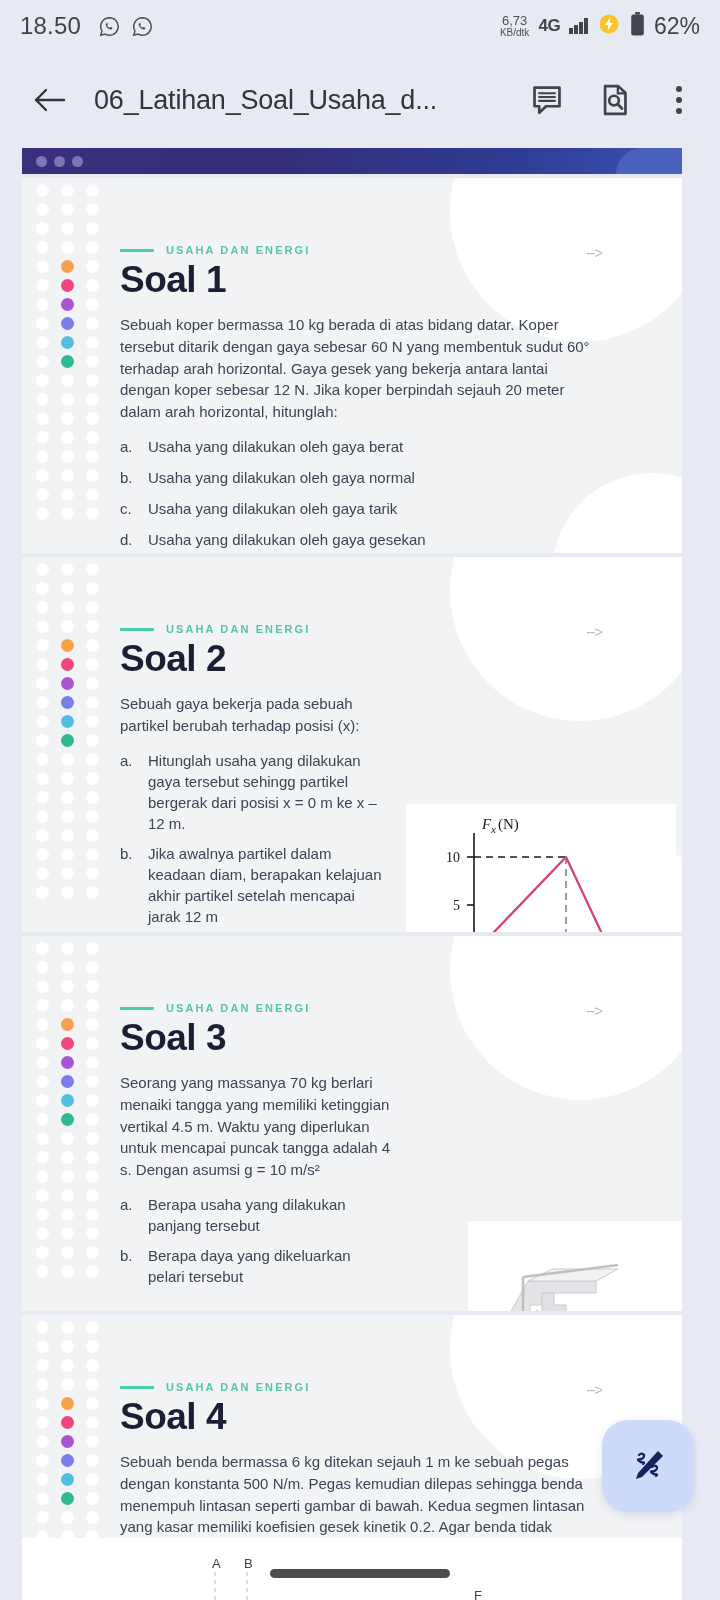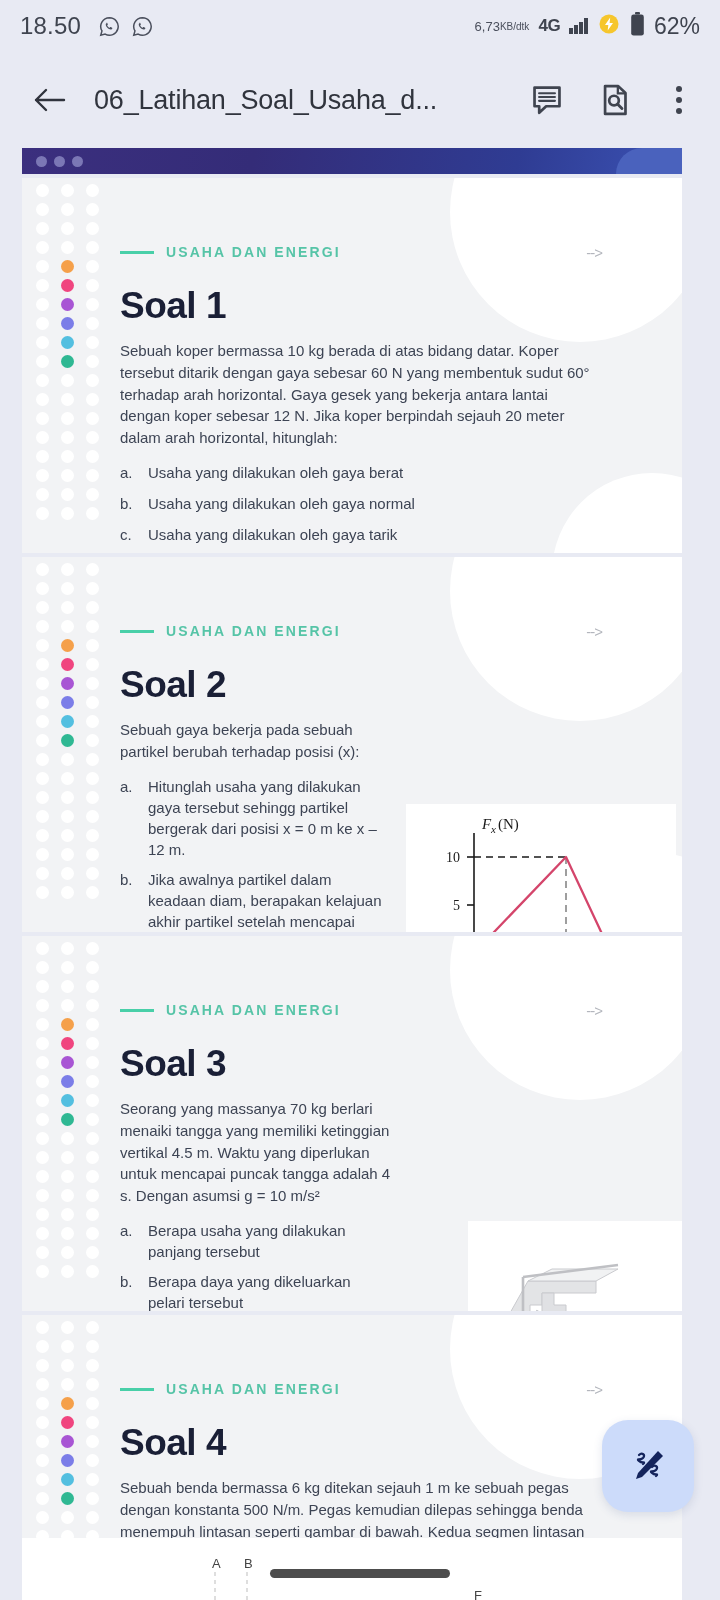--- a/index.html
+++ b/index.html
@@ -18,21 +18,21 @@
     display:flex; align-items:center;
     padding:0 20px;
     color:#4a4f5c;
   }
   .sb-time{ font-size:24px; letter-spacing:.2px; color:#3f444f; }
   .sb-left-icons{ display:flex; align-items:center; gap:12px; margin-left:18px; }
   .wa-ic{ width:21px; height:21px; position:relative; }
   .wa-ic svg{ display:block; }
   .sb-spacer{ flex:1; }
   .sb-right{ display:flex; align-items:center; gap:9px; }
-  .kbps{ display:flex; align-items:center; line-height:1; color:#4a4f5c; }
+  .kbps{ display:flex; flex-direction:column; align-items:center; line-height:1; color:#4a4f5c; }
   .kbps .n{ font-size:13px; }
   .kbps .u{ font-size:10px; margin-top:1px; }
   .net4g{ font-size:17px; font-weight:700; color:#3f444f; letter-spacing:-.3px;}
   .bars{ display:flex; align-items:flex-end; gap:1.5px; height:16px; }
   .bars i{ display:block; width:3.5px; background:#3f444f; }
   .bars i:nth-child(1){ height:6px; }
   .bars i:nth-child(2){ height:9px; }
   .bars i:nth-child(3){ height:12px; }
   .bars i:nth-child(4){ height:16px; }
   .sb-pct{ font-size:23px; color:#3f444f;text-align:right; }
@@ -107,28 +107,28 @@
     gap:6px 7px;
   }
   .dots b{ width:13px; height:13px; border-radius:50%; background:#ffffff; display:block; }
 
   
   .scontent{ position:absolute; left:98px; top:0; right:0; }
 
   .kicker{ display:flex; align-items:center; gap:12px; margin-top:66px; }
   .kicker .ln{ width:34px; height:3px; background:#49cfa8; display:block; }
   .kicker .tx{
-    font-size:14px; color:#56c4a7; letter-spacing:2.1px; font-weight:600;
+    font-size:11px; color:#56c4a7; letter-spacing:2.1px; font-weight:600;
   }
   .dashArrow{
     position:absolute; right:80px; top:66px;
     color:#b3b6bd; font-size:15px; letter-spacing:-1px;
   }
   .stitle{
-    font-size:37px; color:#1a1f36; font-weight:700; margin-top:27px;
+    font-size:37px; color:#1a1f36; font-weight:700; margin-top:5px;
     letter-spacing:-.5px; line-height:1;
   }
   .sbody{
     font-size:15px; color:#3d4454; line-height:1.45; margin-top:16px;
     max-width:480px;
   }
   .sbody.narrow{ max-width:265px; }
   .sbody.mid{ max-width:272px; }
   ol.qlist{ list-style:none; margin-top:13px; }
   ol.qlist li{

